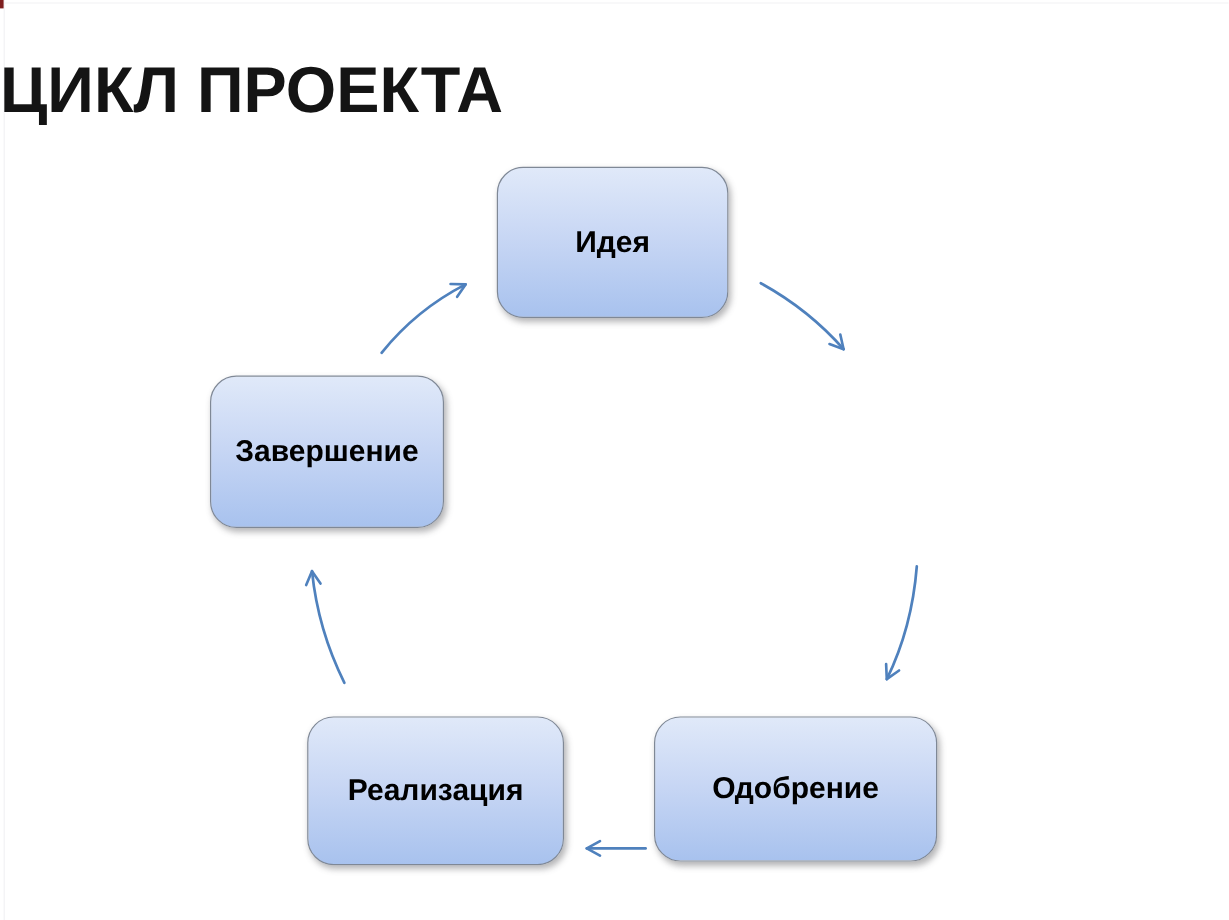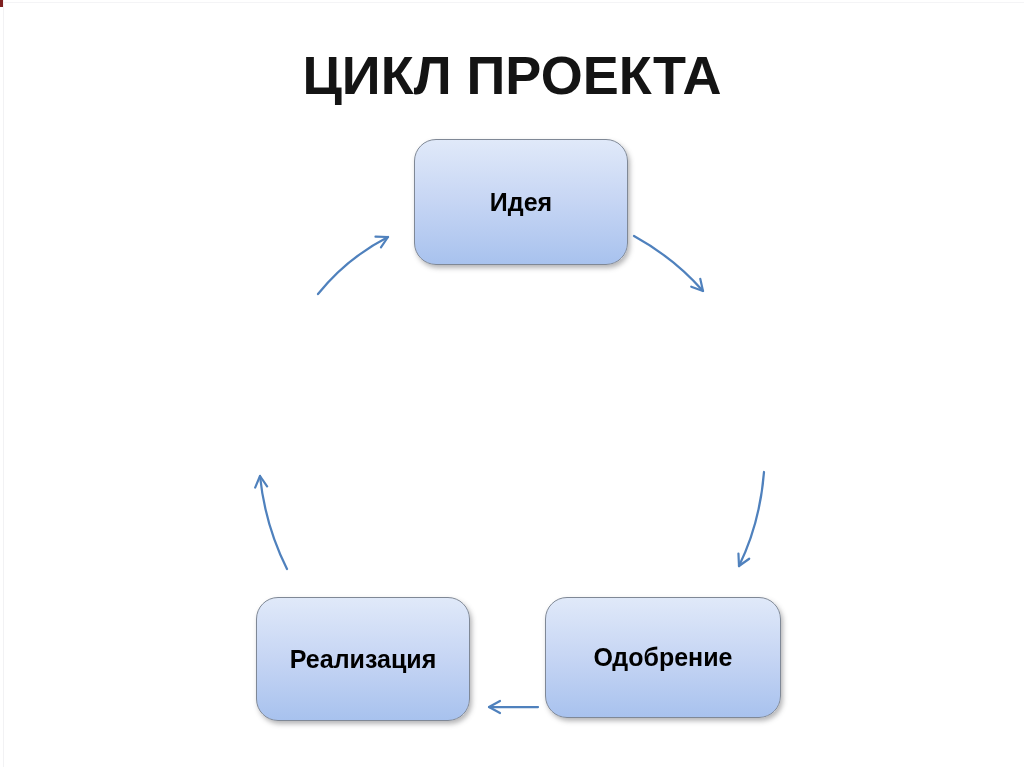--- a/index.html
+++ b/index.html
@@ -32,21 +32,20 @@
     position: absolute;
     left: 0; top: 0;
     width: 3px; height: 7px;
     background: #7e1f1f;
   }
   .title {
     position: absolute;
     left: 0;
     top: 48px;
     width: 100%;
-    text-align: center;
     font-size: 54px;
     font-weight: 700;
     letter-spacing: 0px;
     color: #141414;
     line-height: 1;
   }
   .arrows-layer {
     position: absolute;
     left: 0; top: 0;
     width: 1024px; height: 767px;
@@ -59,21 +58,21 @@
     border: 1px solid #7f8896;
     background: linear-gradient(180deg, #e0e9f9 0%, #c7d6f4 48%, #a8c2ee 100%);
     box-shadow: 2px 3px 5px rgba(90, 90, 95, 0.45);
     display: flex;
     align-items: center;
     justify-content: center;
     font-size: 25px;
     font-weight: 700;
     color: #000000;
   }
-  .node-idea          { left: 414px; top: 139px; width: 214px; height: 126px; }
+  .node-idea          { left: 414px; top: 139px; width: 193px; height: 126px; }
   .node-design        { left: 653px; top: 314px; width: 194px; height: 126px; }
   .node-approval      { left: 545px; top: 597px; width: 236px; height: 121px; }
   .node-implementation{ left: 256px; top: 597px; width: 214px; height: 124px; justify-content: center; }
   .node-completion    { left: 175px; top: 313px; width: 195px; height: 127px; }
 </style>
 </head>
 <body>
 
 <div class="slide">
 
@@ -102,14 +101,17 @@
 
 
   <div class="node node-approval">
     <span>Одобрение</span>
   </div>
 
   <div class="node node-implementation">
     <span>Реализация</span>
   </div>
 
+  <div class="node node-completion">
+    <span>Завершение</span>
+  </div>
 
 </div>
 
 </body></html>

